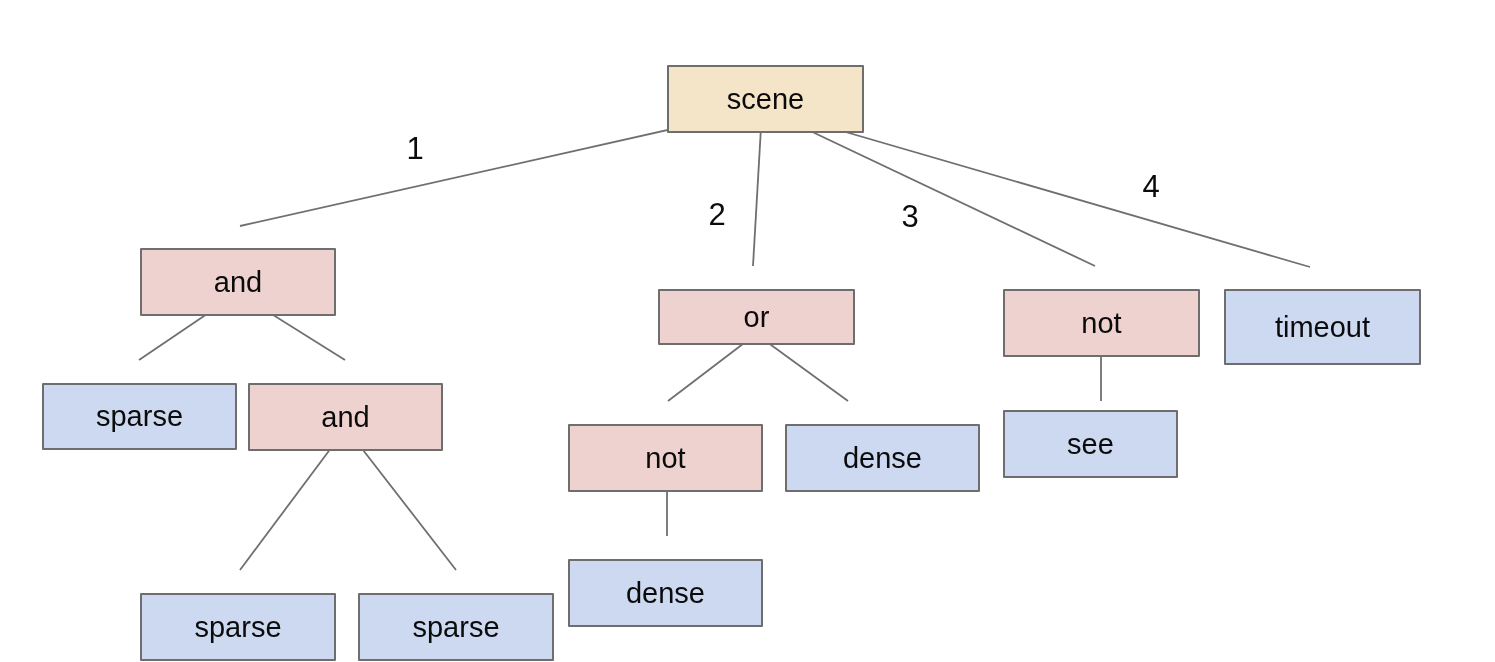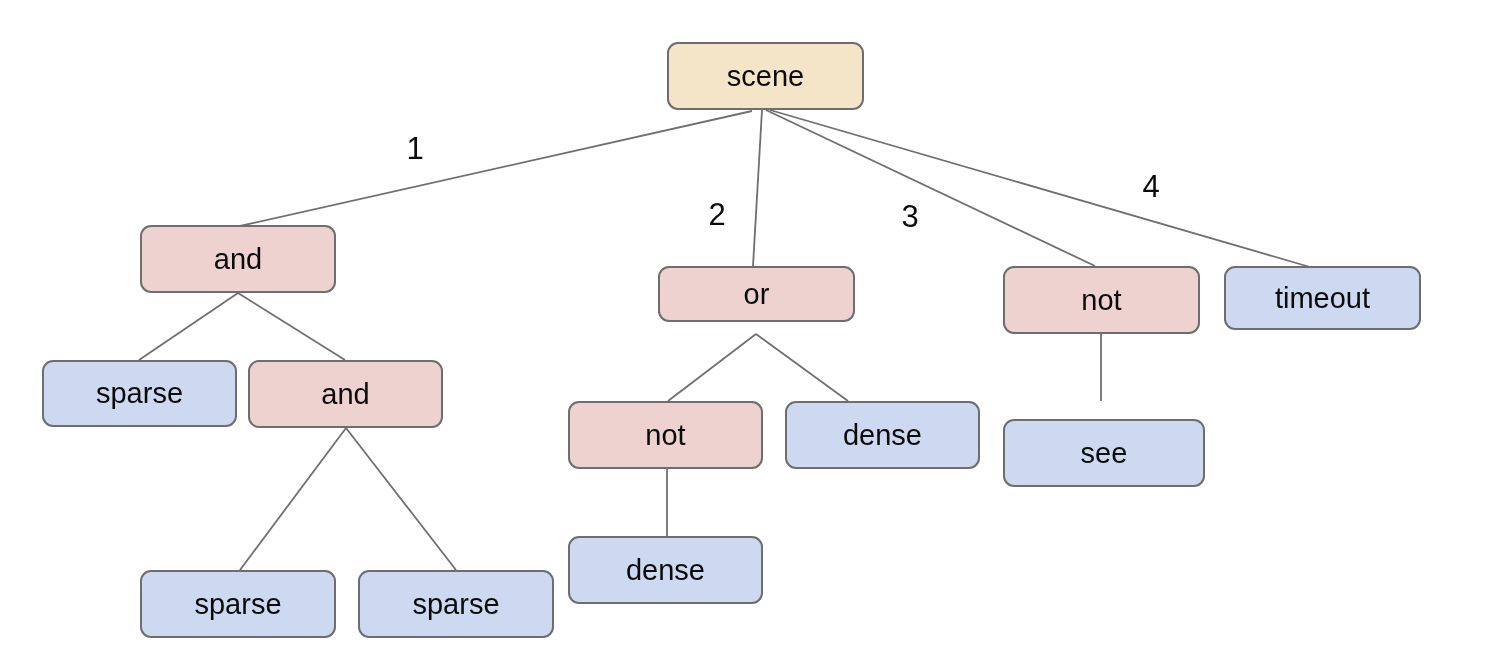--- a/index.html
+++ b/index.html
@@ -28,24 +28,25 @@
   .edge-label {
     font-family: "Liberation Sans", "DejaVu Sans", sans-serif;
     font-size: 31px;
     fill: var(--text-color, #0b0b0b);
     text-anchor: middle;
   }
   .node {
     position: absolute;
     box-sizing: border-box;
     border: 2px solid var(--border-color, #6e6e6e);
-    border-radius: 11px;
+    border-radius: 1px;
     display: flex;
     align-items: center;
     justify-content: center;
+    margin-top: 23px;
   }
   .node .node-label {
     font-size: 29px;
     color: var(--text-color, #0b0b0b);
     line-height: 1;
     white-space: nowrap;
   }
   .node.root     { background: var(--root-fill, #f4e4c8); }
   .node.operator { background: var(--operator-fill, #edd2d0); }
   .node.leaf     { background: var(--leaf-fill, #cdd9f0); }
@@ -78,36 +79,36 @@
       </div>
       <div class="node operator" style="left: 140px; top: 225px; width: 196px; height: 68px;">
         <span class="node-label">and</span>
       </div>
       <div class="node operator" style="left: 658px; top: 266px; width: 197px; height: 56px;">
         <span class="node-label">or</span>
       </div>
       <div class="node operator" style="left: 1003px; top: 266px; width: 197px; height: 68px;">
         <span class="node-label">not</span>
       </div>
-      <div class="node leaf" style="left: 1224px; top: 266px; width: 197px; height: 64px;">
+      <div class="node leaf" style="left: 1224px; top: 266px; width: 197px; height: 76px;">
         <span class="node-label">timeout</span>
       </div>
       <div class="node leaf" style="left: 42px; top: 360px; width: 195px; height: 67px;">
         <span class="node-label">sparse</span>
       </div>
       <div class="node operator" style="left: 248px; top: 360px; width: 195px; height: 68px;">
         <span class="node-label">and</span>
       </div>
       <div class="node operator" style="left: 568px; top: 401px; width: 195px; height: 68px;">
         <span class="node-label">not</span>
       </div>
       <div class="node leaf" style="left: 785px; top: 401px; width: 195px; height: 68px;">
         <span class="node-label">dense</span>
       </div>
-      <div class="node leaf" style="left: 1003px; top: 419px; width: 202px; height: 68px; justify-content: center;">
+      <div class="node leaf" style="left: 1003px; top: 387px; width: 175px; height: 68px; justify-content: center;">
         <span class="node-label">see</span>
       </div>
       <div class="node leaf" style="left: 568px; top: 536px; width: 195px; height: 68px;">
         <span class="node-label">dense</span>
       </div>
       <div class="node leaf" style="left: 140px; top: 570px; width: 196px; height: 68px;">
         <span class="node-label">sparse</span>
       </div>
       <div class="node leaf" style="left: 358px; top: 570px; width: 196px; height: 68px;">
         <span class="node-label">sparse</span>

